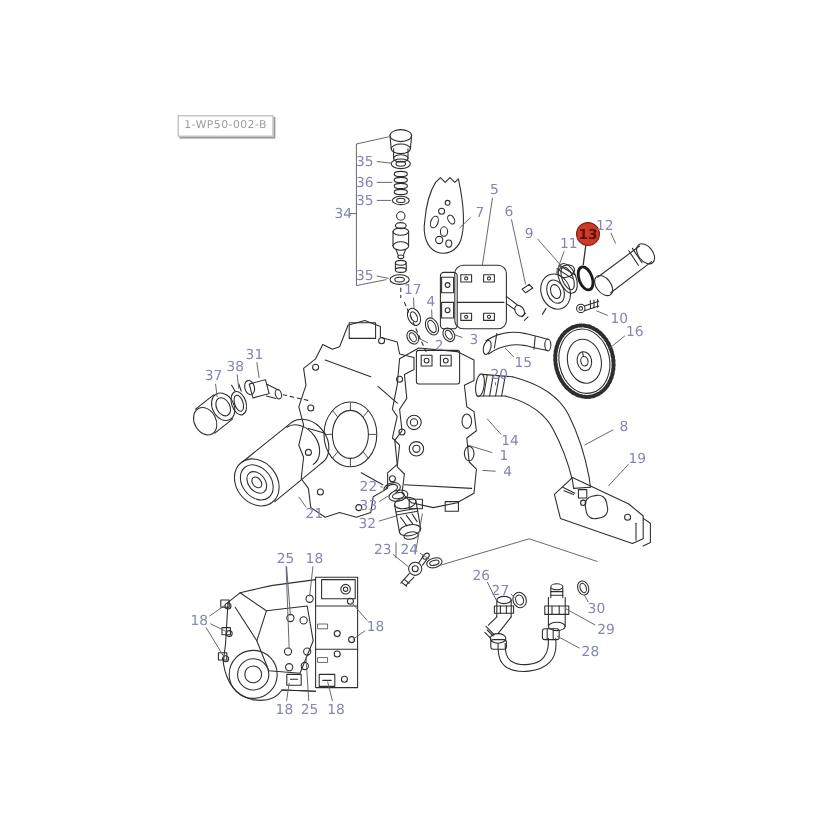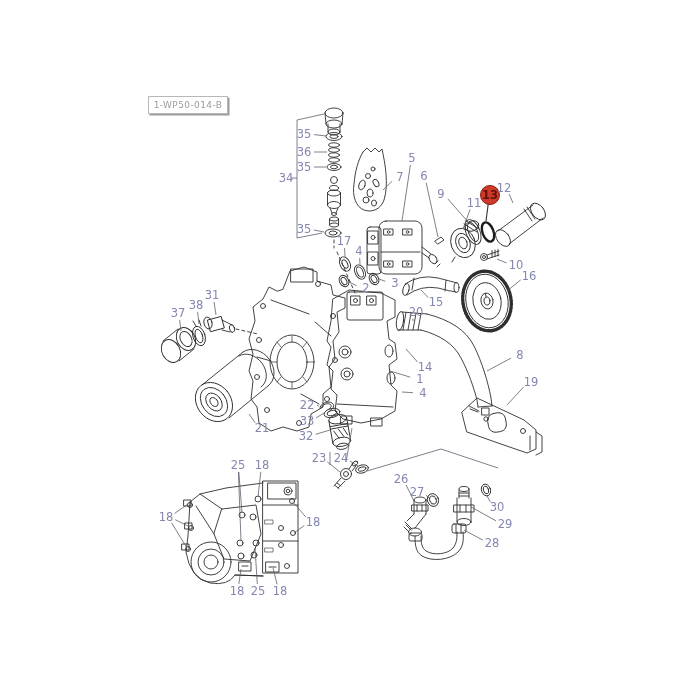--- a/index.html
+++ b/index.html
@@ -590,14 +590,14 @@
           <line x1="257.3" y1="584.0" x2="255" y2="548" stroke="#60606e" stroke-width="0.8"></line>
           <text x="258" y="591" text-anchor="middle" dominant-baseline="central" class="callout-text" fill="#8487b0">25</text>
         </g>
         <g>
           <line x1="277.1" y1="584.3" x2="273" y2="568" stroke="#60606e" stroke-width="0.8"></line>
           <text x="280" y="591" text-anchor="middle" dominant-baseline="central" class="callout-text" fill="#8487b0">18</text>
         </g>
       </g>
   </svg>
 
-  <div class="ref-box">1-WP50-014-B</div>
+  <div class="ref-box">1-WP50-002-B</div>
 </div>
 
 </body></html>

